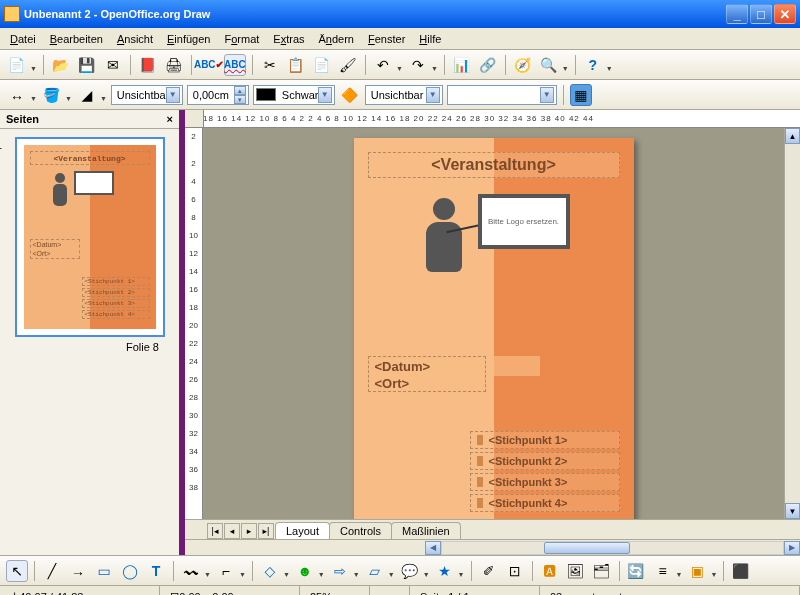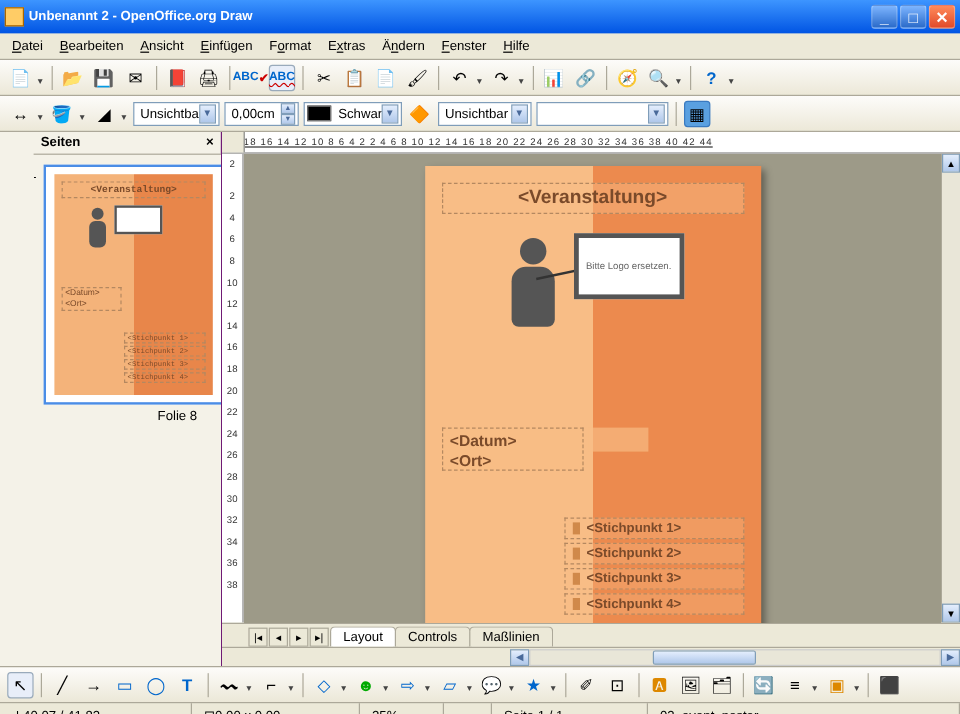--- a/index.html
+++ b/index.html
@@ -23,31 +23,31 @@
 
 .toolbar2 { background: linear-gradient(#fdfcfa,#ece8d8); height: 30px; display: flex; align-items: center; padding: 2px 6px; gap: 4px; border-bottom: 1px solid #aca899; }
 .combo { height: 20px; border: 1px solid #7f9db9; background: #fff; display: flex; align-items: center; font-size: 11px; padding: 0 2px; }
 .combo .val { flex: 1; padding: 0 3px; white-space: nowrap; overflow: hidden; }
 .combo .arr { width: 14px; height: 16px; background: linear-gradient(#e4eefd,#afc7ea); border: 1px solid #7f9db9; display:flex; align-items:center; justify-content:center; font-size:8px; color:#4a6a9a; }
 .spinbox { display: flex; flex-direction: column; }
 .spinbox div { width:12px; height:9px; background:linear-gradient(#e4eefd,#afc7ea); border:1px solid #7f9db9; font-size:7px; line-height:7px; text-align:center; color:#4a6a9a;}
 .swatch { width: 20px; height: 13px; background: #000; border: 1px solid #777; margin-right: 3px;}
 
 .main { display: flex; height: 445px; }
-.panel { width: 185px; background: #f4f2e8; border-right: 1px solid #701a75; display: flex; flex-direction: column; padding-left: 28px; }
+.panel { width: 185px; background: #f4f2e8; border-right: 6px solid #701a75; display: flex; flex-direction: column; }
 .panel-title { padding: 3px 6px; font-weight: bold; border-bottom: 1px solid #aca899; display:flex; align-items:center; }
 .panel-title .closex { margin-left:auto; font-size:11px; cursor:default; }
 .panel-body { flex:1; padding: 8px; background:#f4f2e8; overflow:auto; }
 .thumb-frame { border: 2px solid #4a8de6; width: 150px; height: 200px; background: #fff; display:flex; align-items:center; justify-content:center; position:relative; margin:0 auto;}
 .thumb-content { width: 132px; height: 184px; background: linear-gradient(to right,#f4b37a 50%,#e8864a 50%); position:relative; }
 .thumb-num { position:absolute; left:-12px; top:2px; font-size:11px;}
 .thumb-label { text-align:right; padding: 4px 12px 0 0; font-size:11px;}
 
 .canvas-area { flex:1; display:flex; flex-direction:column; background:#e9e6d8; position:relative;}
-.ruler-h { height:18px; background:#fff; border-bottom:1px solid #888; display:flex; align-items:center; font-size:8px; color:#333; padding-left:18px; overflow:hidden; white-space:nowrap; letter-spacing:1px; position:relative;text-decoration:underline;}
+.ruler-h { height:18px; background:#fff; border-bottom:1px solid #888; display:flex; align-items:center; font-size:8px; color:#333; padding-left:18px; overflow:hidden; white-space:nowrap; letter-spacing:1px; position:relative;}
 .ruler-h::before{content:"";position:absolute;left:0;top:0;width:18px;height:18px;background:#ece9d8;border-right:1px solid #888;}
 .canvas-mid { flex:1; display:flex; overflow:hidden;}
 .ruler-v { width:18px; background:#fff; border-right:1px solid #888; display:flex; flex-direction:column; align-items:center; font-size:8px; color:#333; padding-top:4px; gap:9px;}
 .canvas-scroll { flex:1; background:#9d9a88; overflow:auto; position:relative; display:flex; justify-content:center; padding:10px 0;}
 .page { width:280px; height:395px; background: linear-gradient(to right,#f8bd86 50%,#ec8a4e 50%); box-shadow: 3px 3px 6px rgba(0,0,0,.4); position:relative; color:#7a4a2a; font-family: "Courier New", monospace; }
 .ph-title { position:absolute; top:14px; left:14px; right:14px; height:26px; border:1px dashed #b48860; background:#f8bd8677; display:flex; align-items:center; justify-content:center; font-size:16px; font-weight:bold; }
 .figure { position:absolute; top:60px; left:70px; width:40px; height:90px;}
 .figure .head{width:22px;height:22px;background:#555;border-radius:50%;margin:0 auto;}
 .figure .body{width:36px;height:50px;background:#555;border-radius:12px 12px 6px 6px;margin:2px auto 0;}
 .figure .stick{position:absolute;width:50px;height:2px;background:#333;top:28px;left:22px;transform:rotate(-12deg);}

